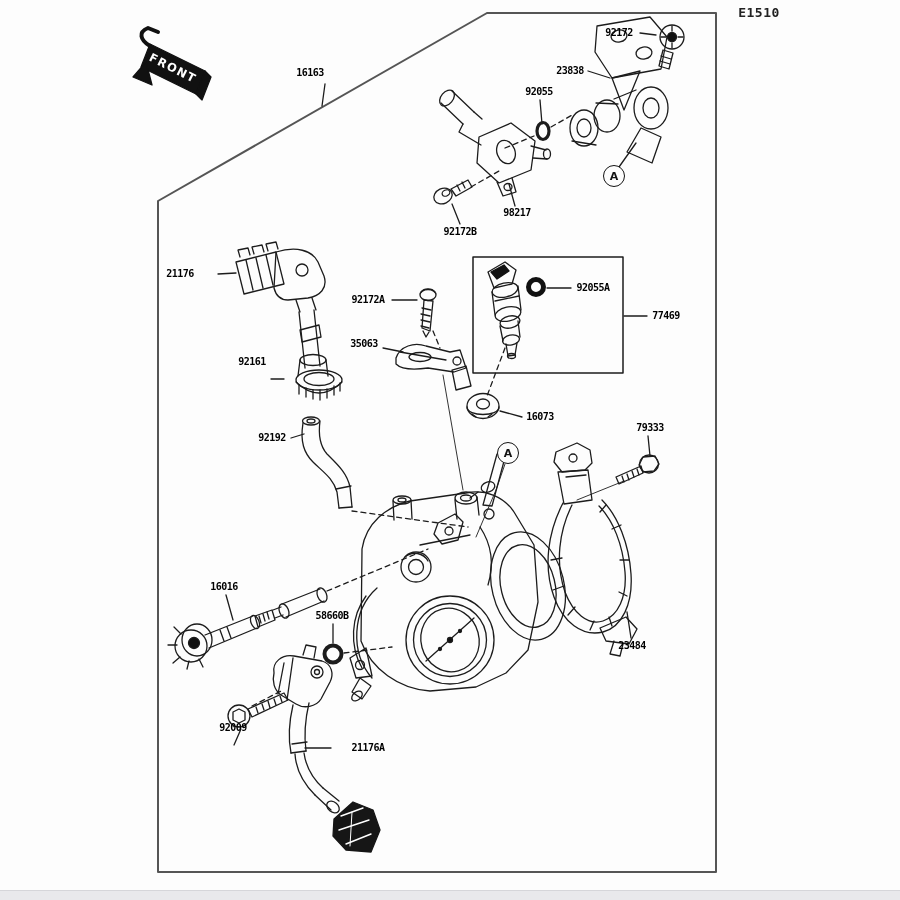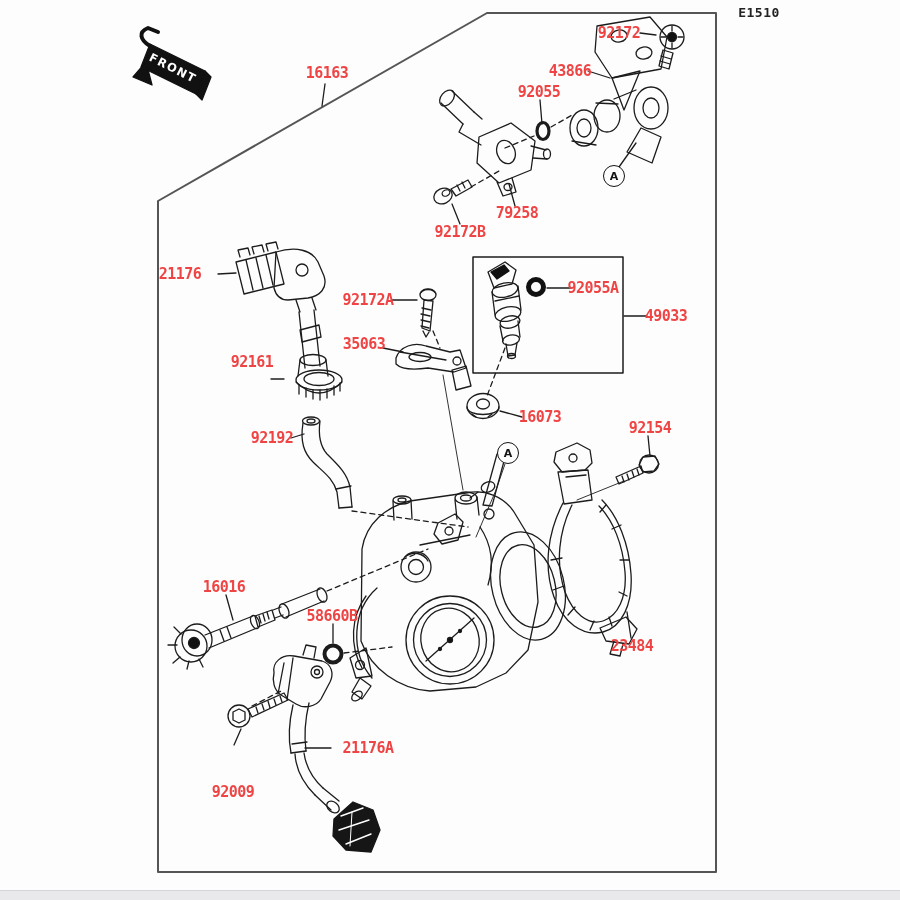--- a/index.html
+++ b/index.html
@@ -7,21 +7,21 @@
     position:relative;width:900px;height:900px;overflow:hidden;
     background:#fdfdfd;
     font-family:"DejaVu Sans Mono", monospace;
   }
   svg{position:absolute;left:0;top:0;}
   .lineart path,.lineart ellipse,.lineart circle,.lineart polygon,.lineart polyline,.lineart rect{
     fill:none;stroke:#1c1c1c;stroke-width:1.3;stroke-linecap:round;stroke-linejoin:round;
   }
   .plbl{
     position:absolute;transform:translate(-50%,-50%);
-    font-size:15px;font-weight:bold;color:#ef4444;
+    font-size:10px;font-weight:bold;color:#000000;
     letter-spacing:-0.5px;white-space:nowrap;line-height:1;
   }
   .code{
     position:absolute;transform:translate(-50%,-50%);
     font-size:13px;font-weight:bold;color:#222;letter-spacing:0.5px;white-space:nowrap;
   }
   .refmark{
     position:absolute;width:20px;height:20px;border:1.6px solid #141414;border-radius:50%;
     transform:translate(-50%,-50%);display:flex;align-items:center;justify-content:center;
     font-size:11px;font-weight:bold;color:#141414;background:#fdfdfd;
@@ -309,38 +309,38 @@
       <ellipse cx="333" cy="807" rx="7" ry="5" transform="rotate(40 333 807)"></ellipse>
       <polygon points="334,819 353,802 373,810 380,830 371,852 346,850 333,836" style="fill:#161616;stroke:#161616"></polygon>
       <path d="M341,816 L363,808 M339,830 L369,820 M346,844 L371,834" style="stroke:#fff;stroke-width:1.4"></path>
       <path d="M352,812 L350,846" style="stroke:#fff;stroke-width:1"></path>
     </g>
   </svg>
 
   <div class="code" style="left:759px;top:12px">E1510</div>
   <div class="front-text">FRONT</div>
 
-  <div class="plbl" style="left:327px;top:73px">16163</div>
+  <div class="plbl" style="left:310px;top:73px">16163</div>
   <div class="plbl" style="left:619px;top:33px">92172</div>
-  <div class="plbl" style="left:570px;top:71px">43866</div>
+  <div class="plbl" style="left:570px;top:71px">23838</div>
   <div class="plbl" style="left:539px;top:92px">92055</div>
-  <div class="plbl" style="left:517px;top:213px">79258</div>
+  <div class="plbl" style="left:517px;top:213px">98217</div>
   <div class="plbl" style="left:460px;top:232px">92172B</div>
   <div class="plbl" style="left:180px;top:274px">21176</div>
   <div class="plbl" style="left:368px;top:300px">92172A</div>
   <div class="plbl" style="left:364px;top:344px">35063</div>
   <div class="plbl" style="left:252px;top:362px">92161</div>
   <div class="plbl" style="left:272px;top:438px">92192</div>
   <div class="plbl" style="left:593px;top:288px">92055A</div>
-  <div class="plbl" style="left:666px;top:316px">49033</div>
+  <div class="plbl" style="left:666px;top:316px">77469</div>
   <div class="plbl" style="left:540px;top:417px">16073</div>
-  <div class="plbl" style="left:650px;top:428px">92154</div>
+  <div class="plbl" style="left:650px;top:428px">79333</div>
   <div class="plbl" style="left:632px;top:646px">23484</div>
   <div class="plbl" style="left:224px;top:587px">16016</div>
   <div class="plbl" style="left:332px;top:616px">58660B</div>
-  <div class="plbl" style="left:233px;top:792px">92009</div>
+  <div class="plbl" style="left:233px;top:728px">92009</div>
   <div class="plbl" style="left:368px;top:748px">21176A</div>
 
   <div class="refmark" style="left:614px;top:176px">A</div>
   <div class="refmark" style="left:508px;top:453px">A</div>
 
   <div class="bottom-strip"></div>
 </div>
 
 </body></html>

